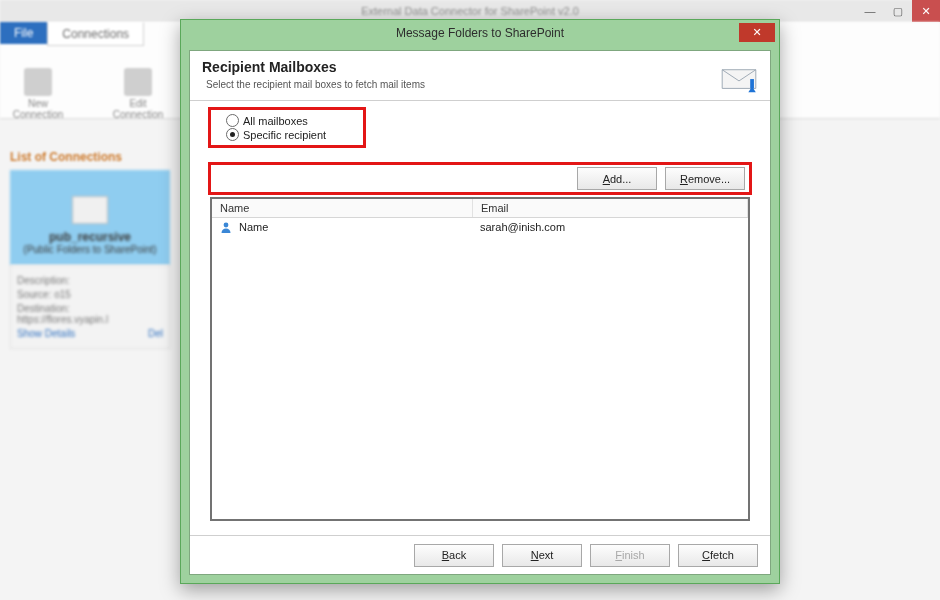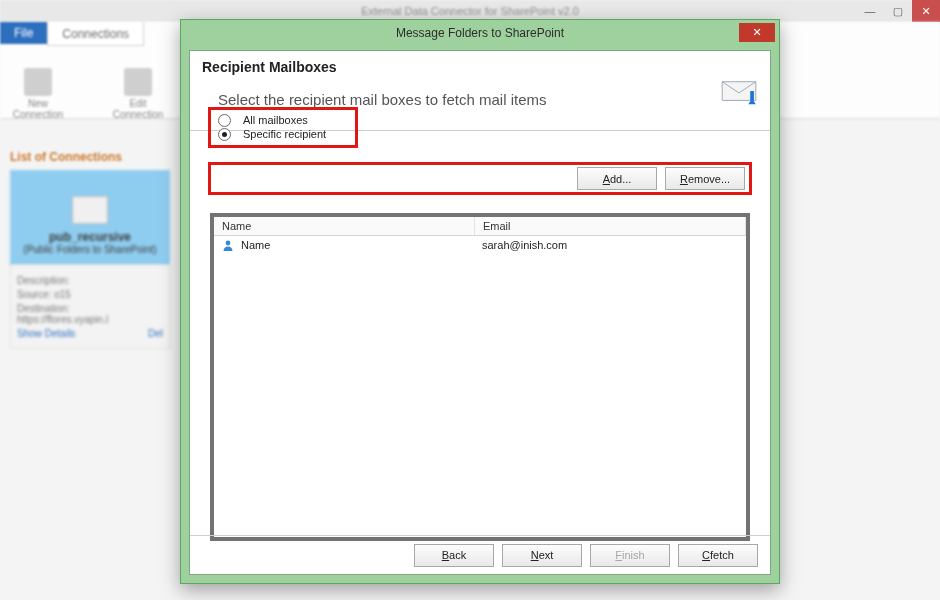--- a/index.html
+++ b/index.html
@@ -25,40 +25,40 @@
 .bg-card .t2{font-size:10px;color:#3b3b3b}
 .bg-meta{background:#f3f3f3;border:1px solid #e0e0e0;padding:6px;color:#777;font-size:10px;filter:blur(1.4px)}
 .bg-meta div{margin:3px 0}
 
 
 .dlg{position:absolute;left:180px;top:19px;width:598px;height:563px;background:#9ed19e;border:1px solid #5aa85a;box-shadow:0 6px 18px rgba(0,0,0,0.35)}
 .dlg-titlebar{height:26px;display:flex;align-items:center;justify-content:center;position:relative;color:#2d2d2d;font-size:12px}
 .dlg-close{position:absolute;right:4px;top:3px;width:36px;height:19px;background:#c0392b;color:#fff;display:flex;align-items:center;justify-content:center;font-size:11px;cursor:pointer}
 .dlg-body{position:absolute;left:8px;right:8px;top:30px;bottom:8px;background:#fff;border:1px solid #7fa77f}
 
-.hdr{padding:8px 12px 6px;border-bottom:1px solid #cfcfcf;display:flex;align-items:center;justify-content:space-between}
+.hdr{padding:8px 12px 6px;border-bottom:1px solid #cfcfcf;display:flex;align-items:flex-end;justify-content:space-between}
 .hdr h2{margin:0 0 2px;font-size:14px;font-weight:700;color:#222}
-.hdr p{margin:16px;font-size:15px;color:#555}
+.hdr p{margin:4px;font-size:10px;color:#555}
 .hdr-icon{width:38px;height:28px;flex:none}
 
 .content{position:absolute;left:0;right:0;top:48px;bottom:40px;padding:10px 20px 0}
 
 .radio-group{display:inline-block;padding:4px 26px 4px 4px}
-.radio-row{display:flex;align-items:flex-start;gap:12px;font-size:11px;color:#222;margin:1px 4px;cursor:pointer}
+.radio-row{display:flex;align-items:center;gap:4px;font-size:11px;color:#222;margin:1px 12px;cursor:pointer}
 .radio{width:11px;height:11px;border:1px solid #6b6b6b;border-radius:50%;display:inline-flex;align-items:center;justify-content:center;background:#fff}
 .radio.sel::after{content:"";width:5px;height:5px;border-radius:50%;background:#222}
 
 .highlight{outline:3px solid #e31616;outline-offset:-1px}
 
 .btnrow{display:flex;justify-content:flex-end;gap:8px;margin-top:18px;padding:3px 5px}
 .btn{min-width:62px;height:21px;border:1px solid #a8a8a8;background:linear-gradient(#fdfdfd,#e8e8e8);font-size:11px;color:#222;display:inline-flex;align-items:center;justify-content:center;cursor:pointer;padding:0 8px}
 .btn.disabled{color:#a8a8a8;cursor:default}
 .btn u{text-decoration:underline}
 
-.grid{margin-top:20px;border:4px solid #737373;height:320px;background:#fff;overflow:hidden}
+.grid{margin-top:4px;border:2px solid #737373;height:320px;background:#fff;overflow:hidden}
 .grid-head{display:flex;background:#fafafa;border-bottom:1px solid #d6d6d6;font-size:11px;color:#333}
 .grid-head .col{padding:3px 8px;border-right:1px solid #e2e2e2}
 .col-name{width:244px}
 .col-email{flex:1}
 .grid-row{display:flex;font-size:11px;color:#222}
 .grid-row .col{padding:3px 8px}
 .user-ic{width:12px;height:12px;display:inline-block;vertical-align:-2px;margin-right:4px}
 
 .footer{position:absolute;left:0;right:0;bottom:0;height:38px;border-top:1px solid #cfcfcf;display:flex;align-items:center;justify-content:flex-end;padding:0 12px;gap:8px}
 </style>

